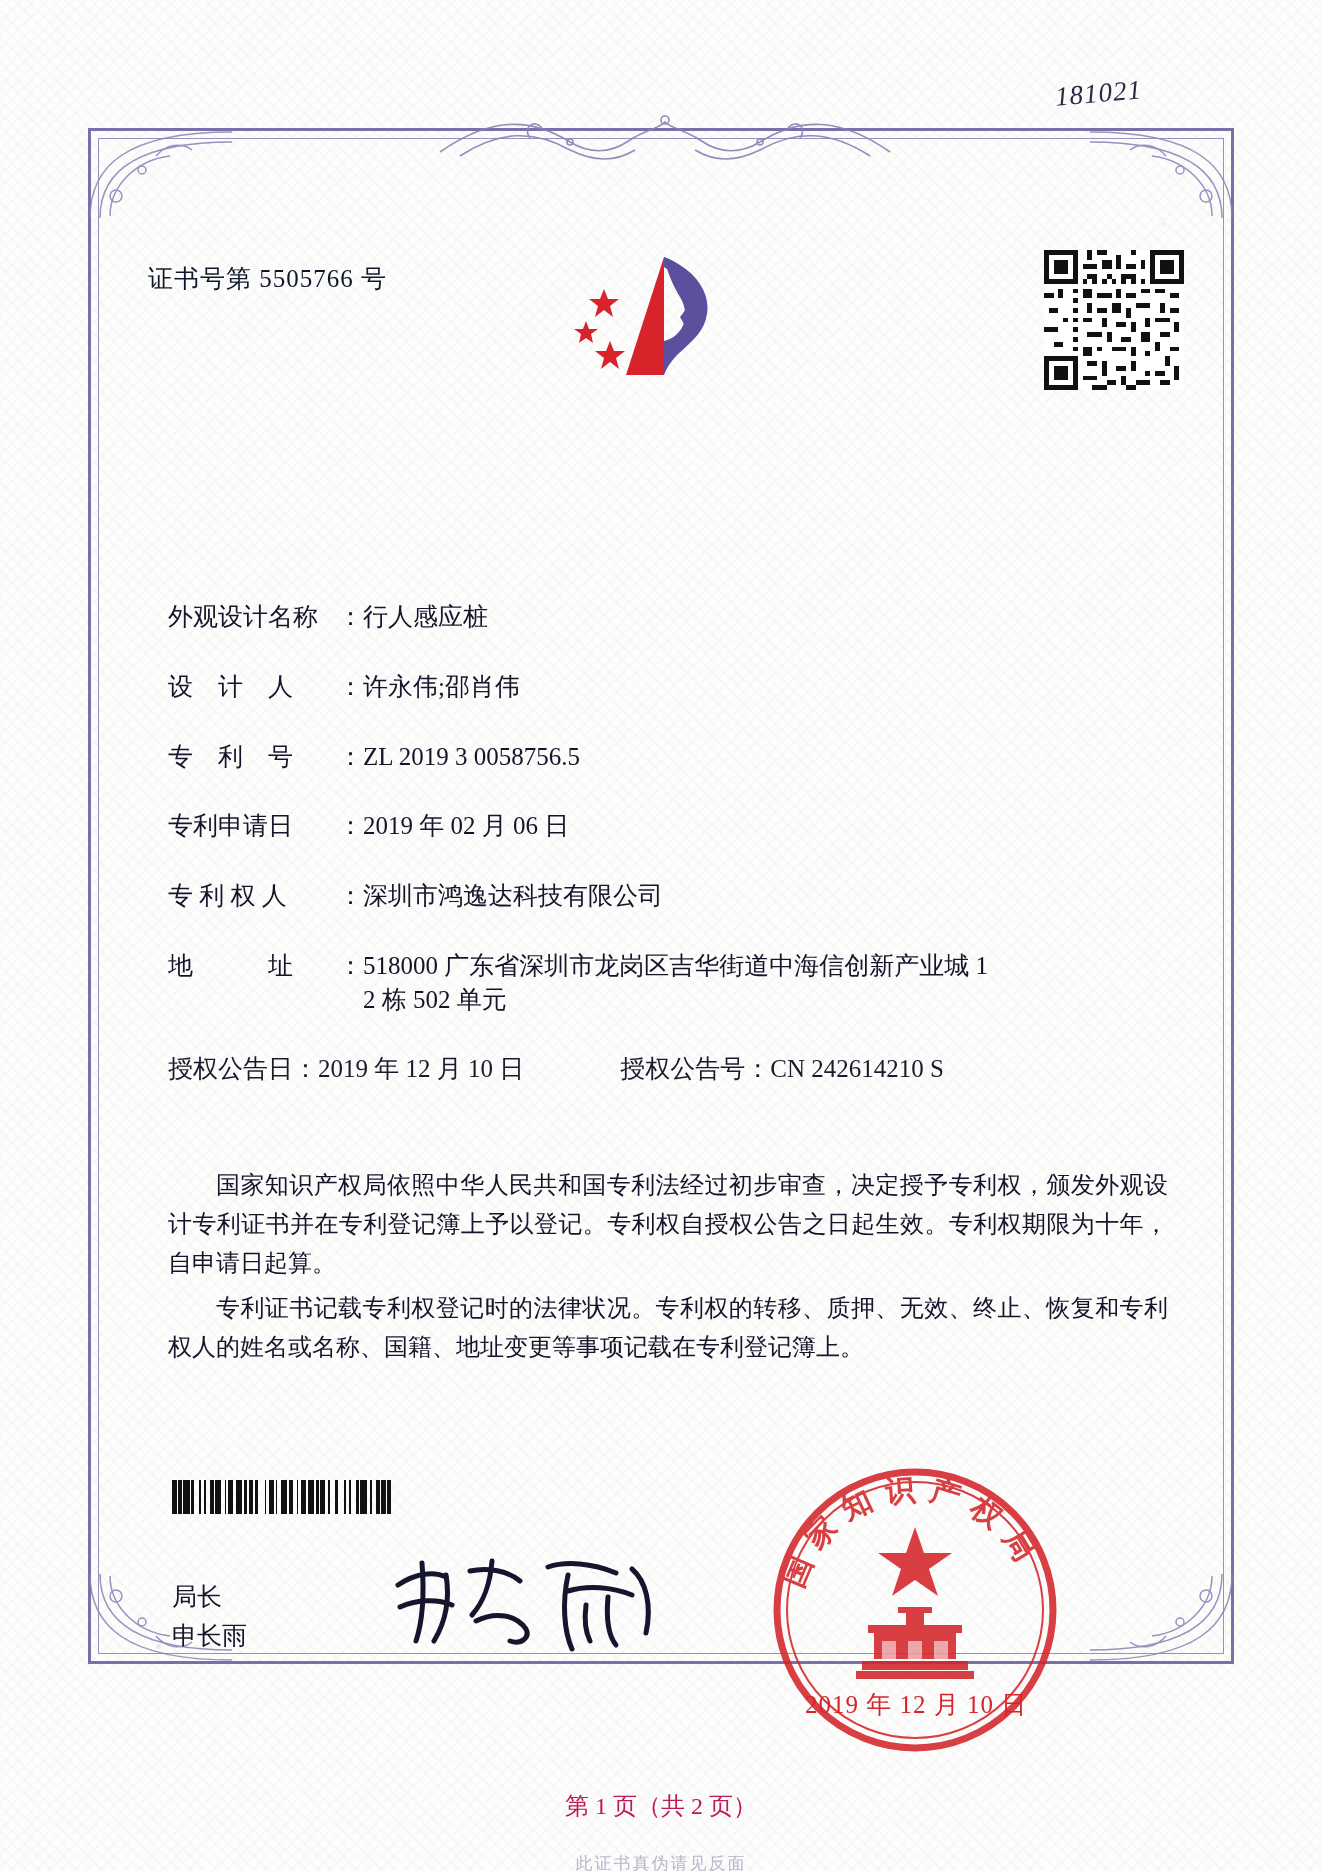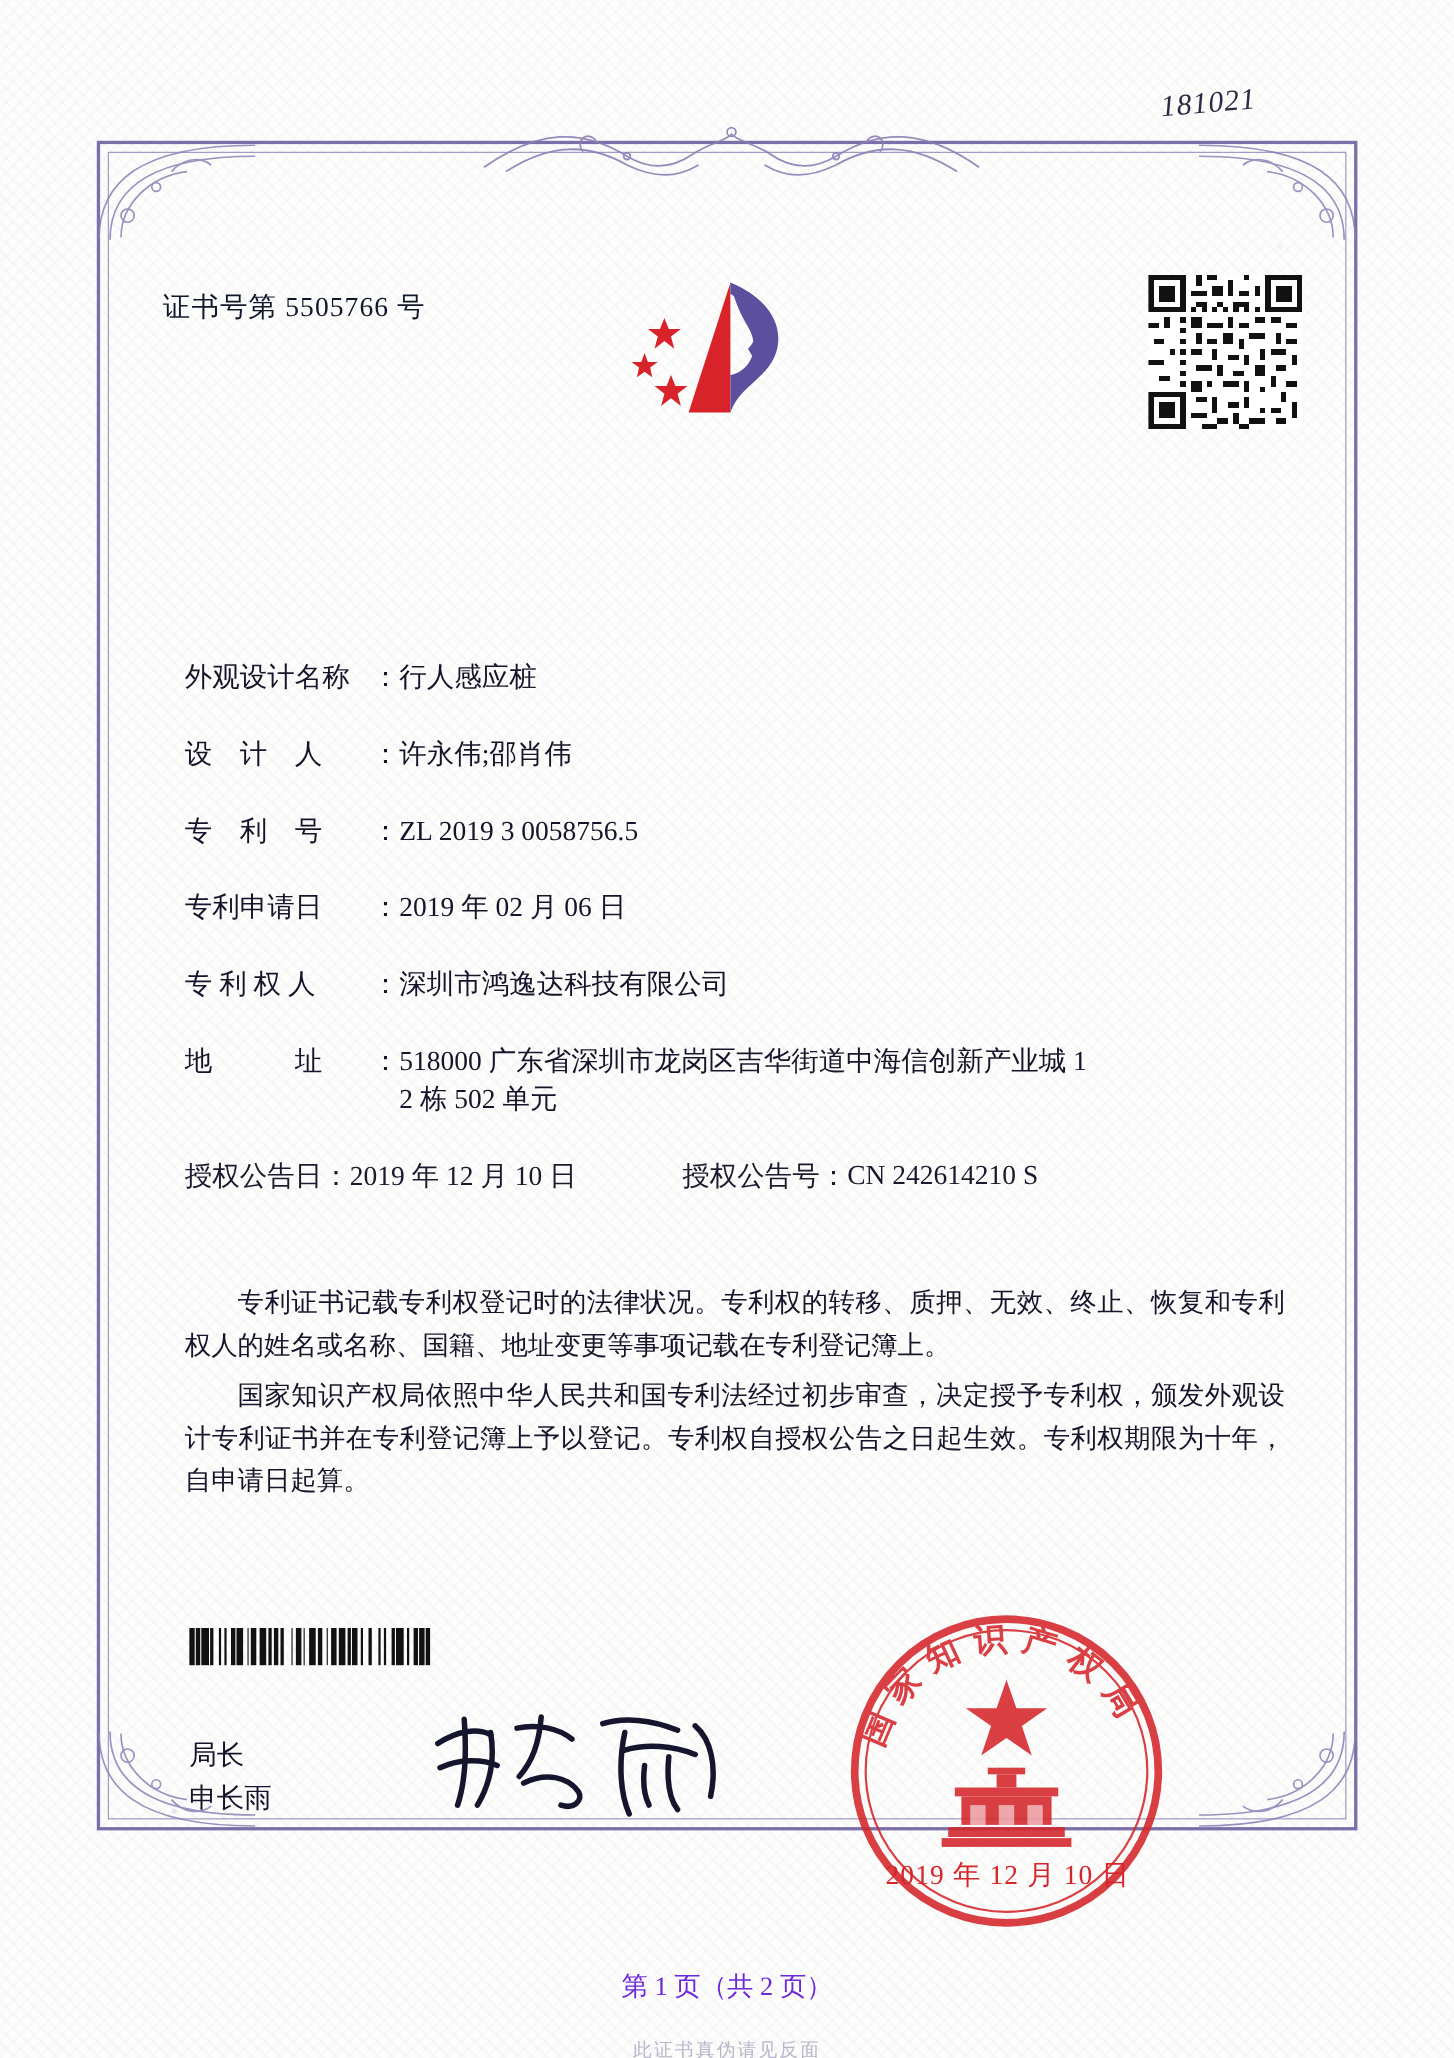--- a/index.html
+++ b/index.html
@@ -225,21 +225,21 @@
     letter-spacing: 1px;
   }
 
   .page-num {
     position: absolute;
     top: 1790px;
     left: 0;
     width: 100%;
     text-align: center;
     font-size: 24px;
-    color: #6d28d9;
+    color: #be185d;
   }
   .bottom-faint {
     position: absolute;
     top: 1852px;
     left: 0;
     width: 100%;
     text-align: center;
     font-size: 17px;
     color: #b9b4c9;
     letter-spacing: 2px;
@@ -404,22 +404,22 @@
       <span>2019 年 12 月 10 日</span>
       <span class="ann-gap"></span>
       <span class="ann-label">授权公告号</span>
       <span>：</span>
       <span>CN 242614210 S</span>
     </div>
 
   </div>
 
   <div class="paras">
+    <p>国家知识产权局依照中华人民共和国专利法经过初步审查，决定授予专利权，颁发外观设计专利证书并在专利登记簿上予以登记。专利权自授权公告之日起生效。专利权期限为十年，自申请日起算。</p>
     <p>专利证书记载专利权登记时的法律状况。专利权的转移、质押、无效、终止、恢复和专利权人的姓名或名称、国籍、地址变更等事项记载在专利登记簿上。</p>
-    <p>国家知识产权局依照中华人民共和国专利法经过初步审查，决定授予专利权，颁发外观设计专利证书并在专利登记簿上予以登记。专利权自授权公告之日起生效。专利权期限为十年，自申请日起算。</p>
   </div>
 
   <div class="barcode" id="barcode">
       <i style="width:4.800000000000001px;"></i>
       <i style="width:1.6px;background:transparent;"></i>
       <i style="width:3.2px;"></i>
       <i style="width:1.6px;background:transparent;"></i>
       <i style="width:6.4px;"></i>
       <i style="width:1.6px;background:transparent;"></i>
       <i style="width:3.2px;"></i>

